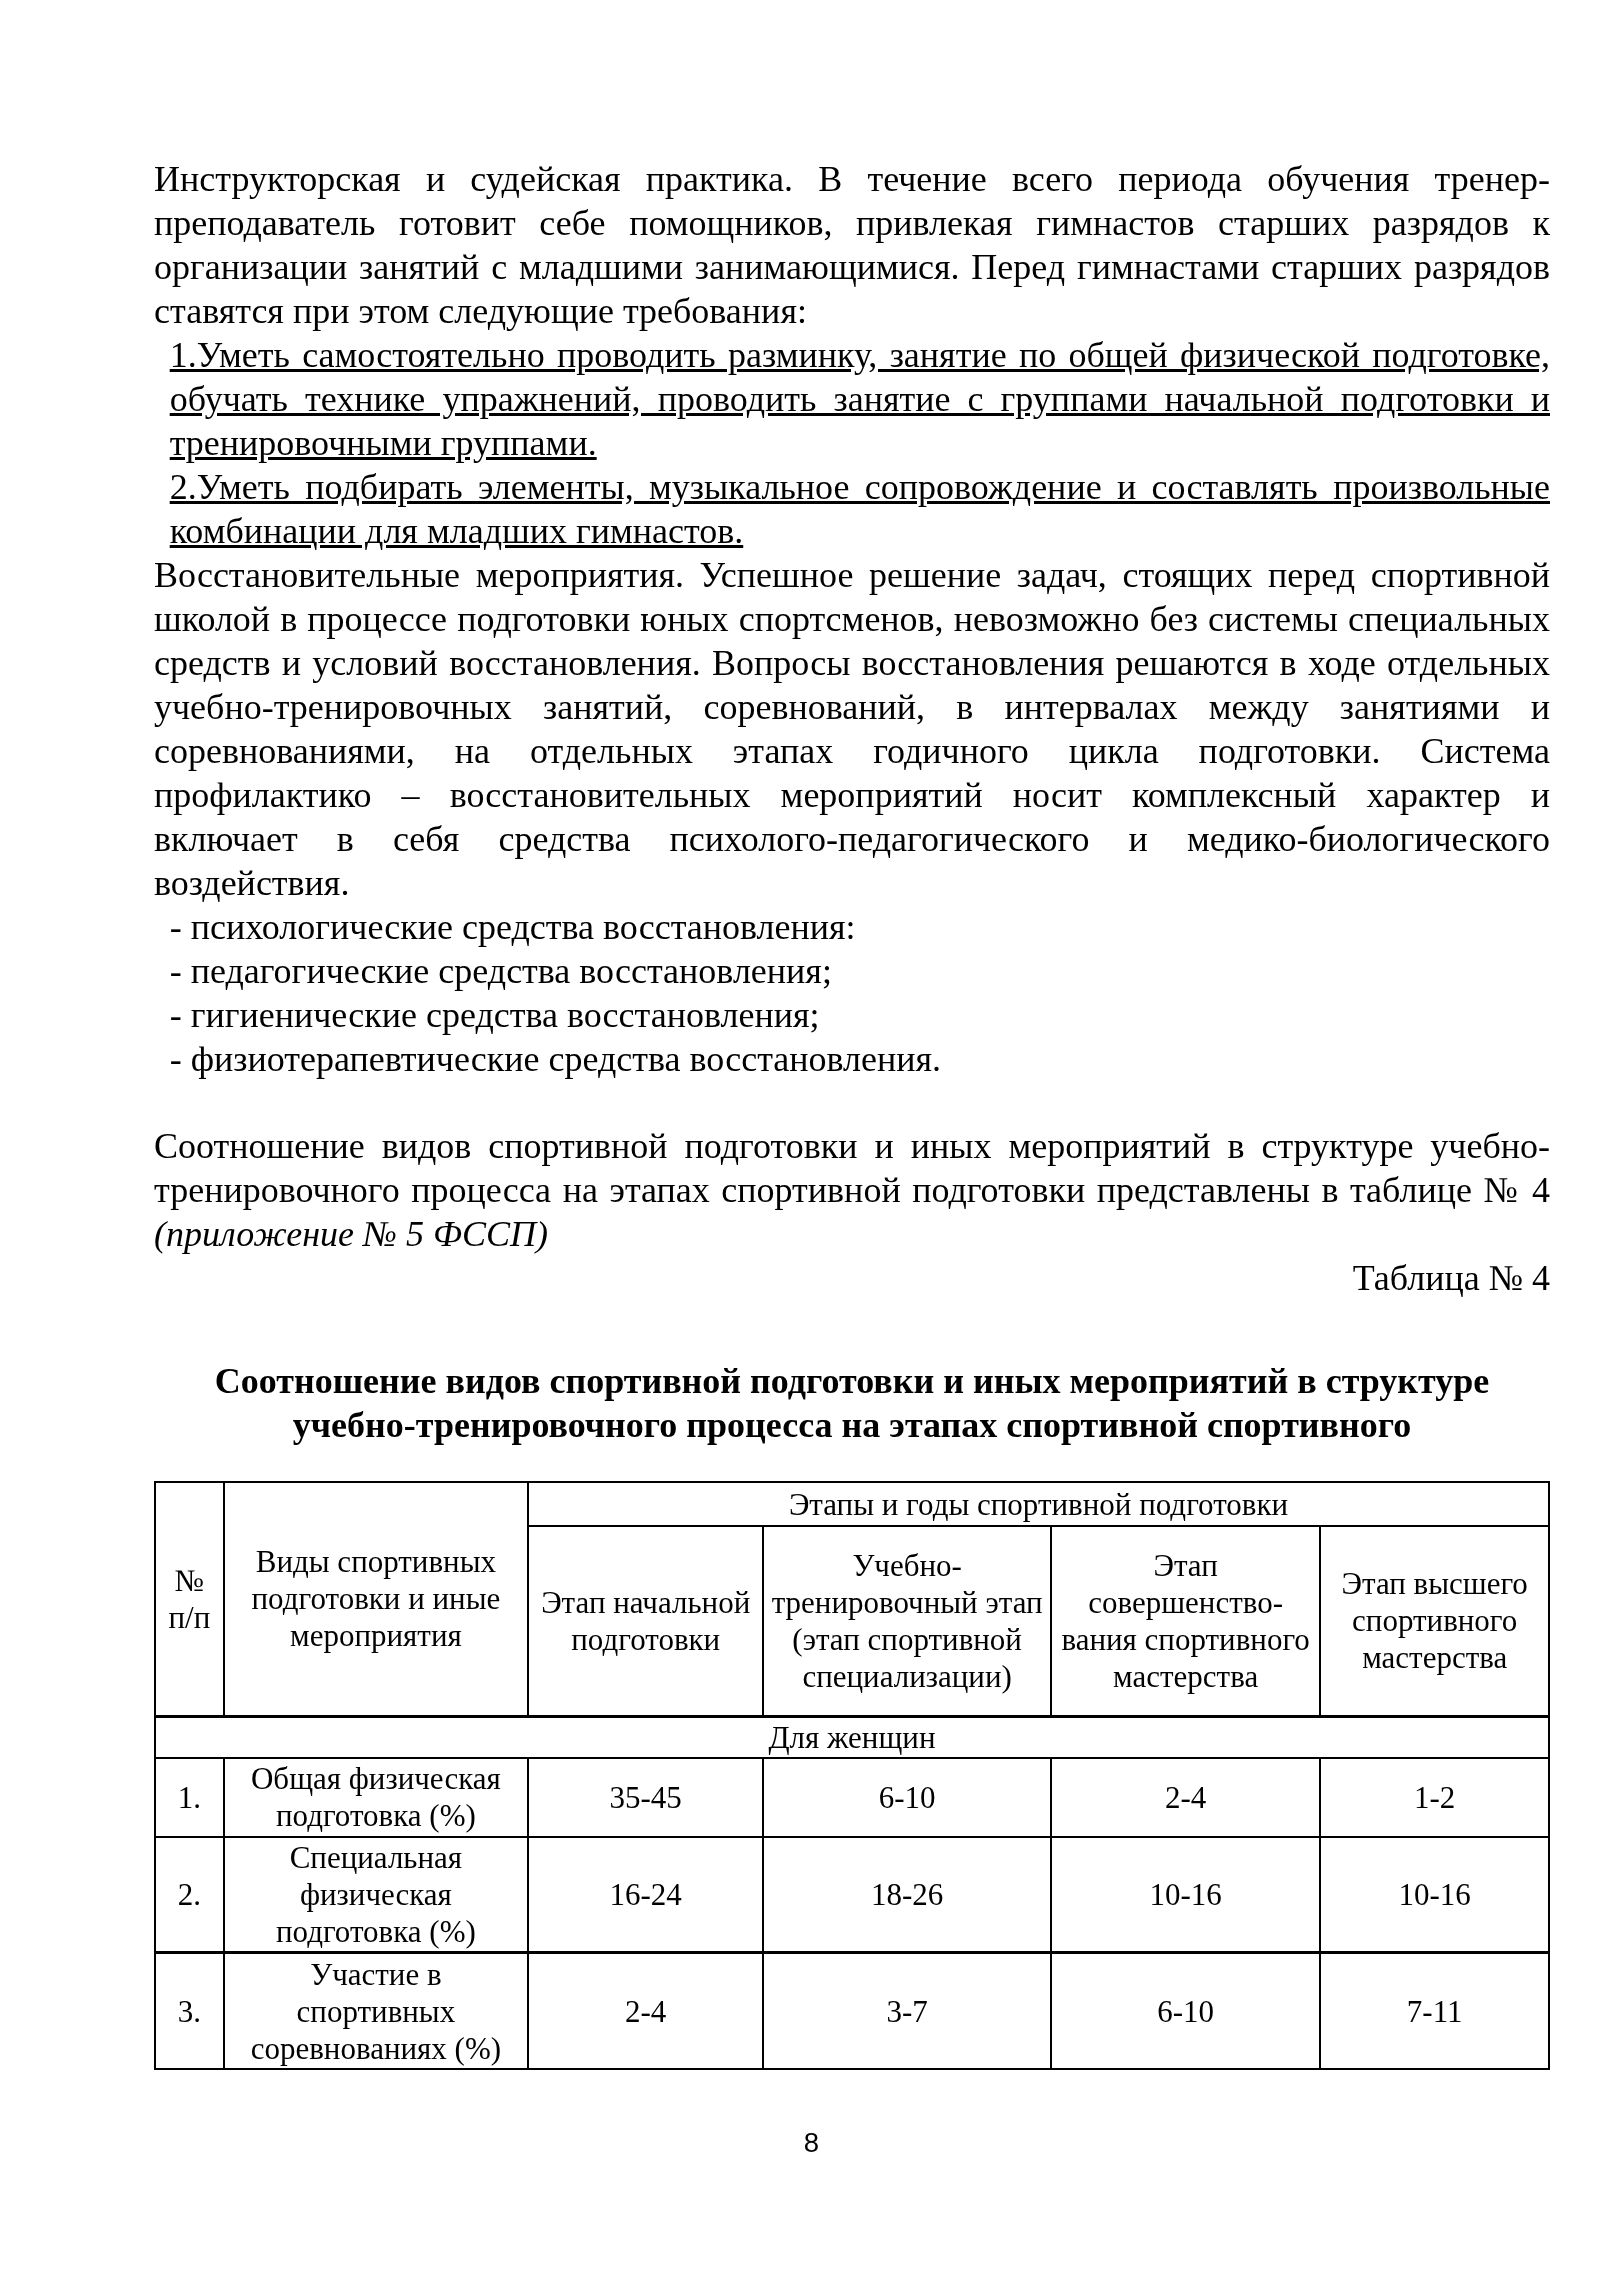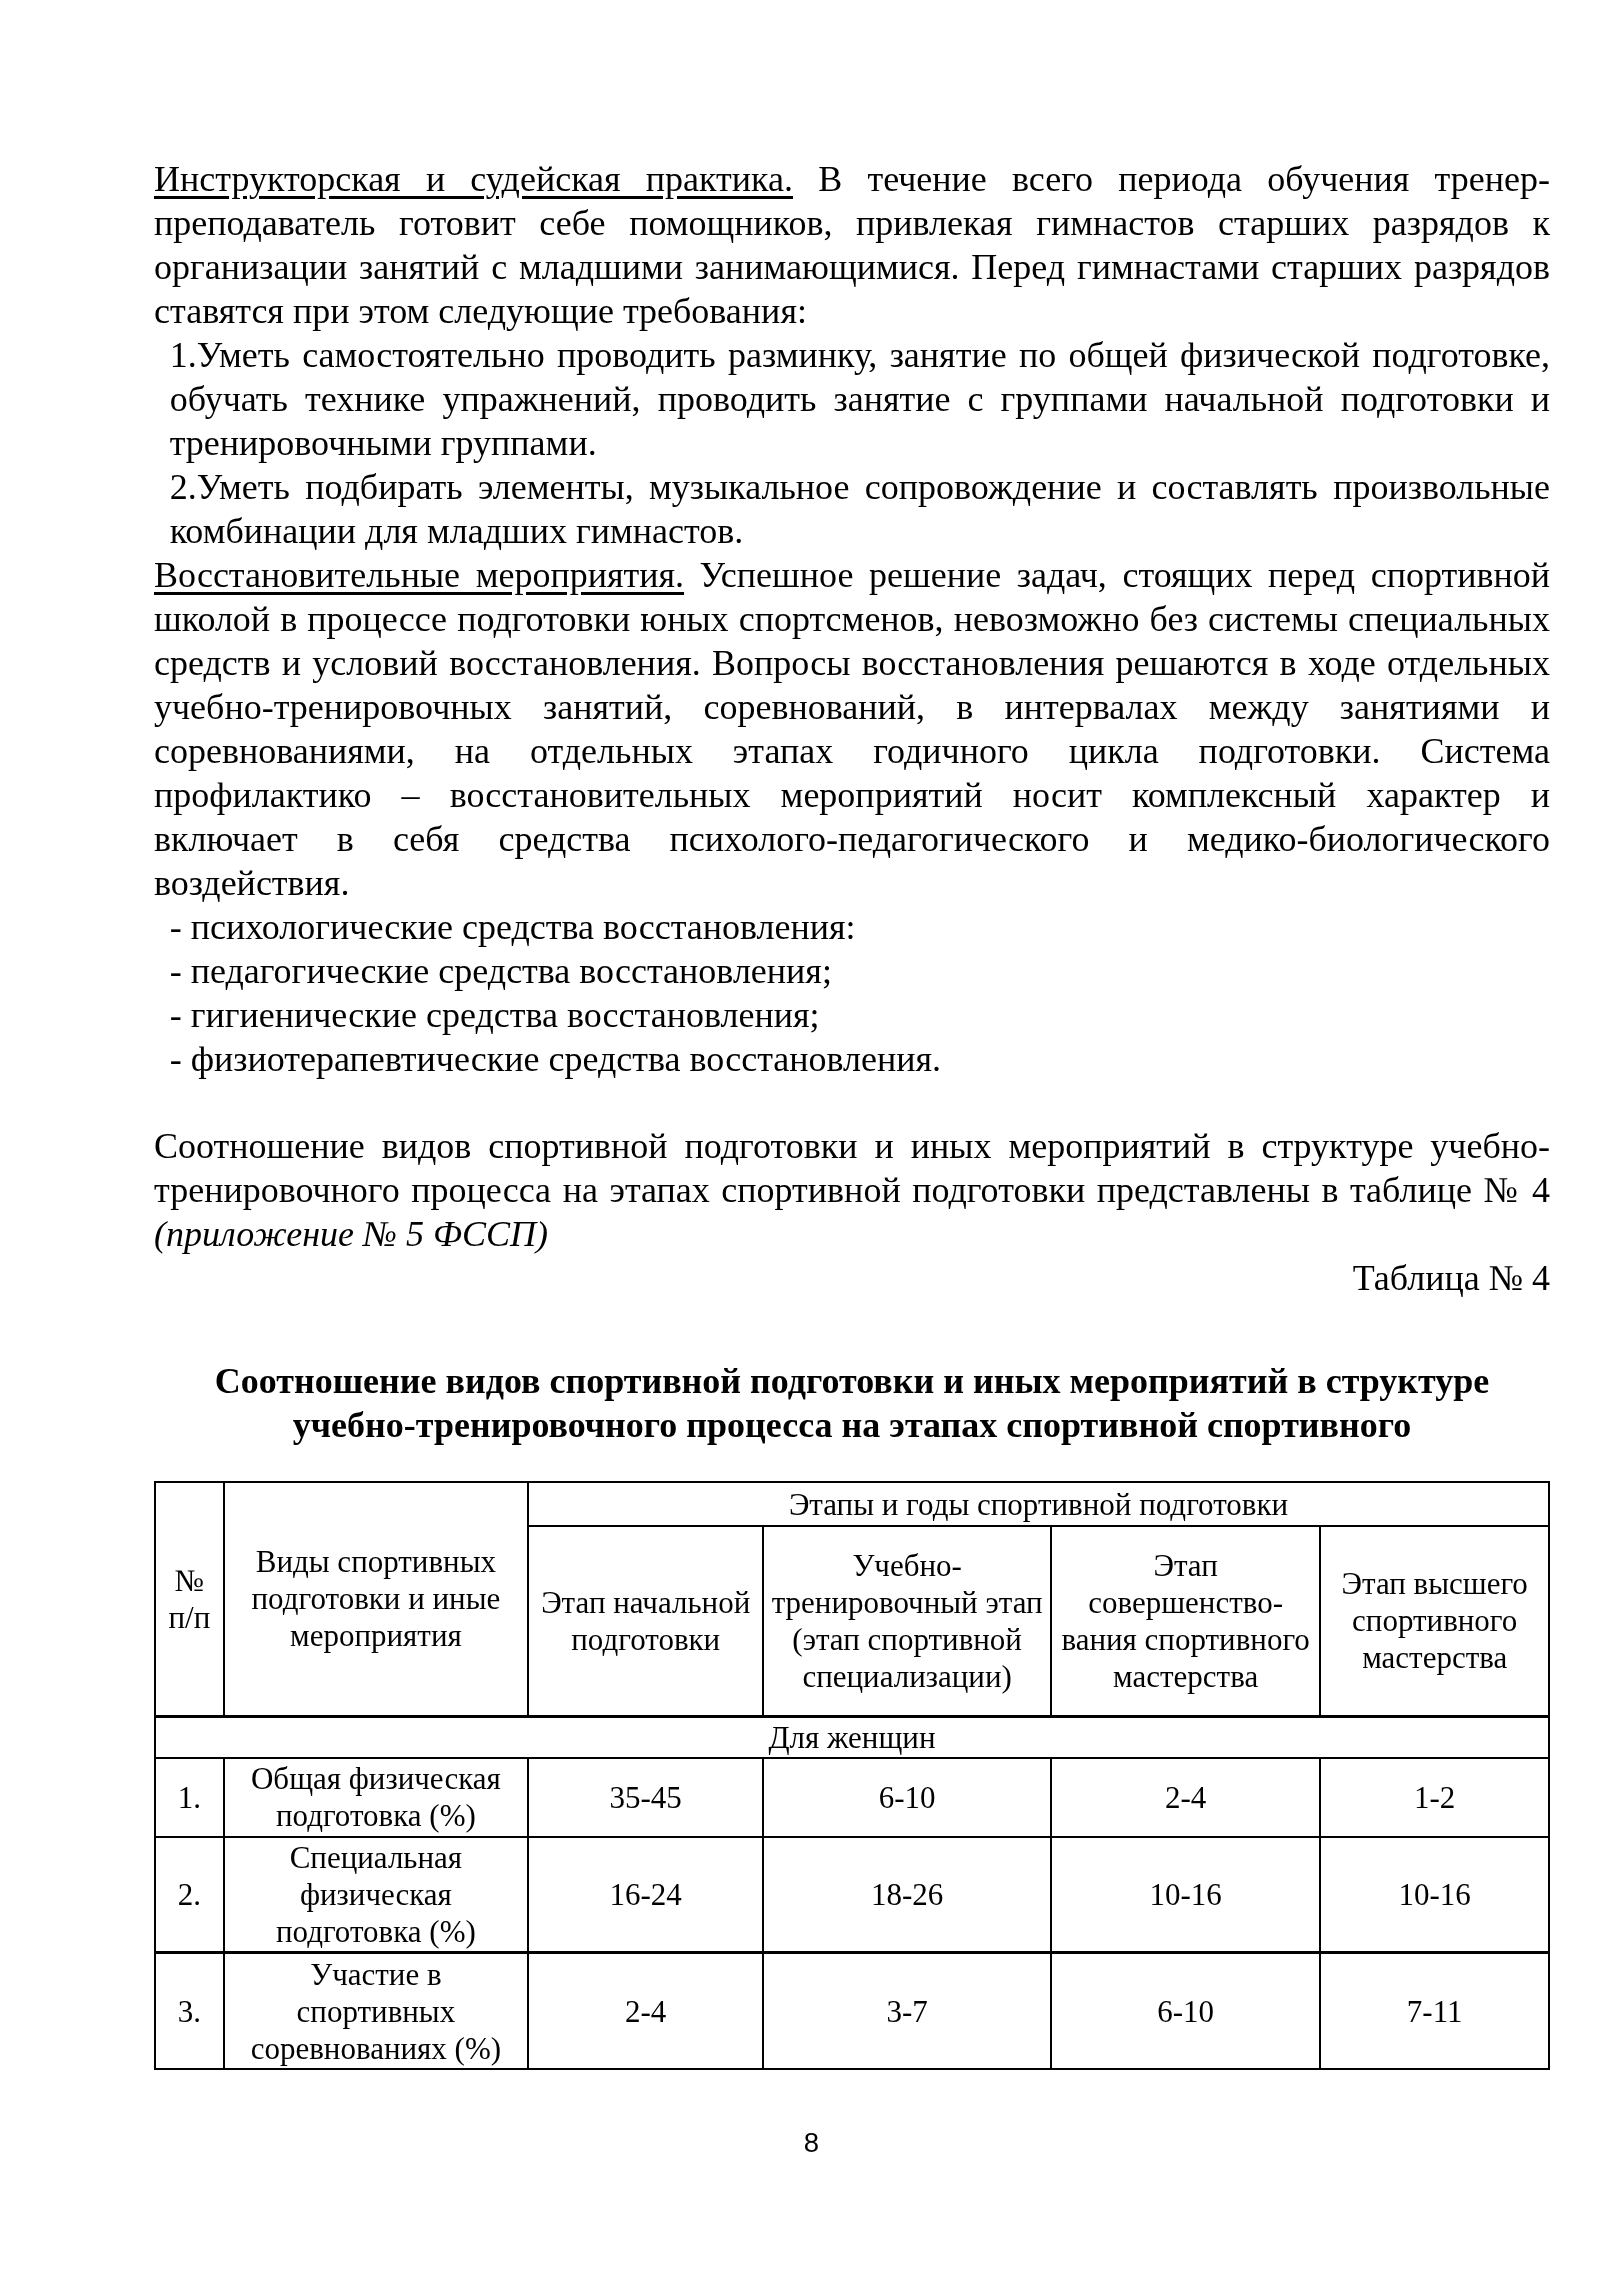--- a/index.html
+++ b/index.html
@@ -1,21 +1,21 @@
 <!DOCTYPE html>
 <html style="font-size:10.5px"><head>
 <meta charset="utf-8">
 <style>
   html, body { margin: 0; padding: 0; background: #ffffff; }
   body { width: 1623px; height: 2295px; position: relative; overflow: hidden;
          font-family: "Liberation Serif", "DejaVu Serif", serif; color: #000; }
   .page { position: absolute; left: 154px; top: 157px; width: 1396px; }
   .p { font-size: 36px; line-height: 44px; margin: 0; text-align: justify; text-align-last: auto; }
-  .u { text-decoration: underline; text-decoration-thickness: 2.6px; text-underline-offset: 5.2px; }
-  .ind { padding-left: 15.7px; }
+  .u { text-decoration-thickness: 2.6px; text-underline-offset: 5.2px; }
+  .ind { padding-left: 15.7px; text-decoration: underline; }
   .list { font-size: 36px; line-height: 44px; margin: 0; padding-left: 15.7px; }
   .gap { height: 43px; }
   .caption { text-align: right; font-size: 36px; line-height: 44px; margin: 0; }
   .title { text-align: center; font-weight: bold; font-size: 36px; line-height: 44px; margin: 59px 0 34px 0; }
   i { font-style: italic; }
   table { border-collapse: collapse; width: 1396px; font-size: 31px; line-height: 37px; text-align: center; }
   td { border: 2px solid #000000; padding: 1.3px 3.9px; vertical-align: middle; margin-left: 40px; }
   .thick-top { border-top-width: 3.9px; }
   .thick-bot { border-bottom-width: 3.9px; }
   .pageno { position: absolute; top: 2127px; left: 0; width: 1623px; text-align: center;

